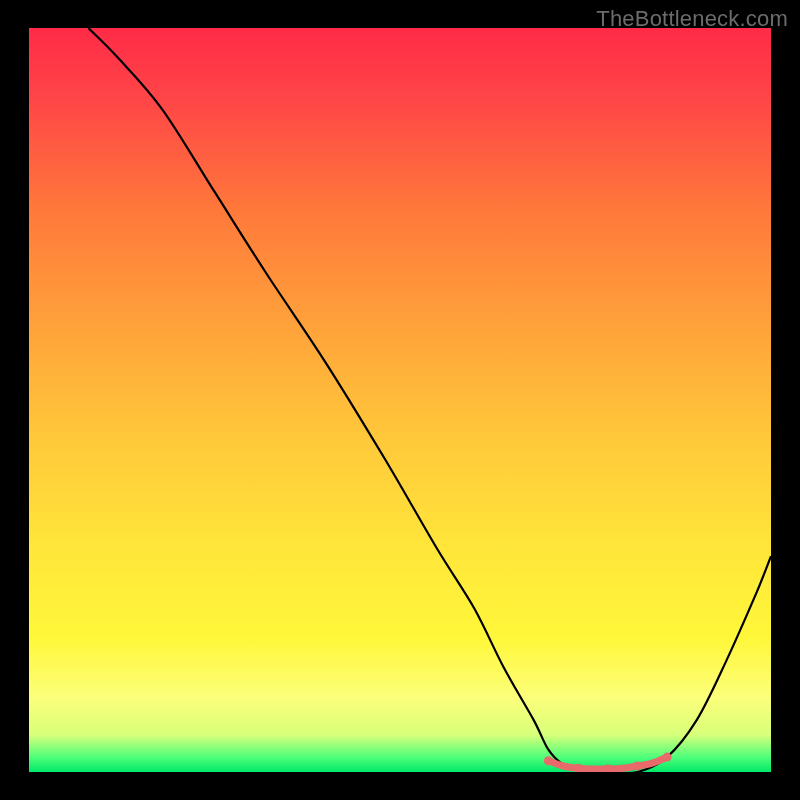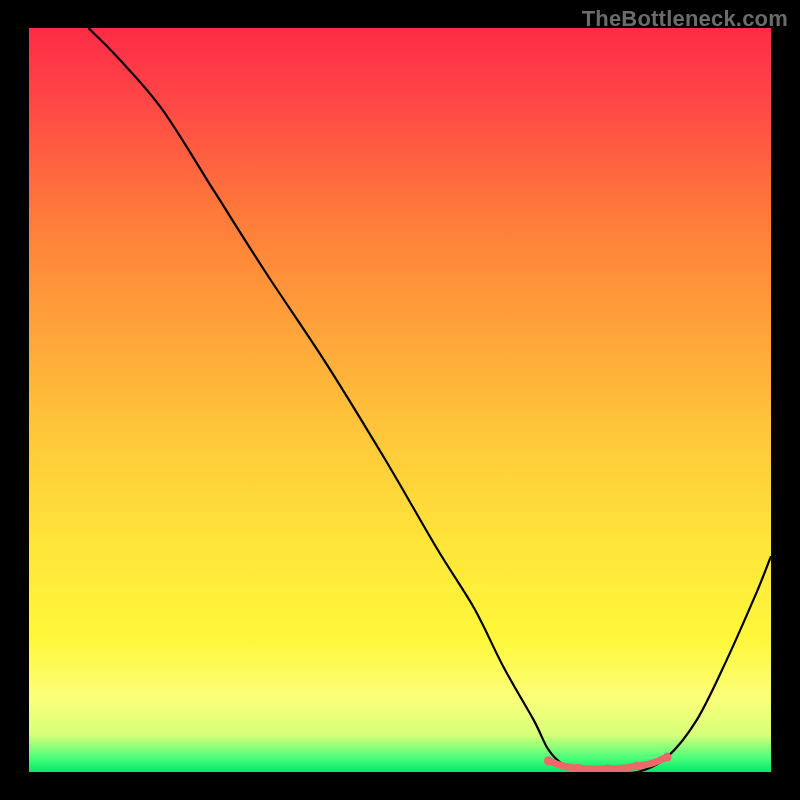--- a/index.html
+++ b/index.html
@@ -26,21 +26,21 @@
       #00e868 100%
     );
   }
 
   .watermark {
     position: absolute;
     top: 6px;
     right: 12px;
     color: #6b6b6b;
     font-size: 22px;
-    font-weight: 700;
+    font-weight: 400;
     letter-spacing: 0.2px;
   }
 
   svg.curve {
     position: absolute;
     left: 0; top: 0;
     width: 100%; height: 100%;
   }
 </style>
 </head>

